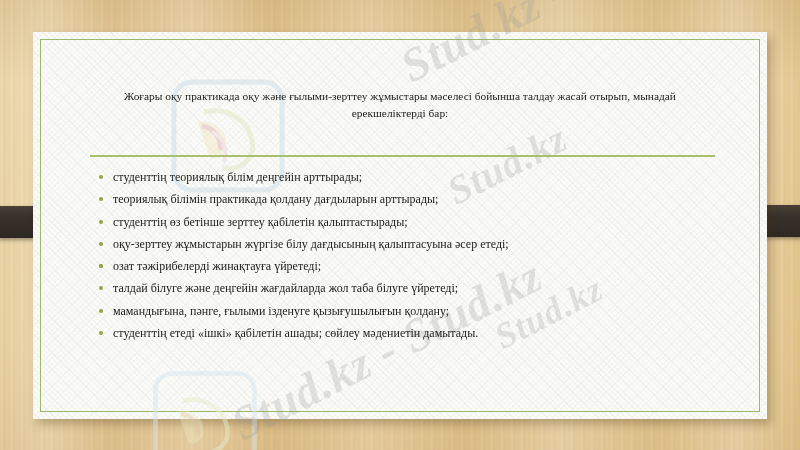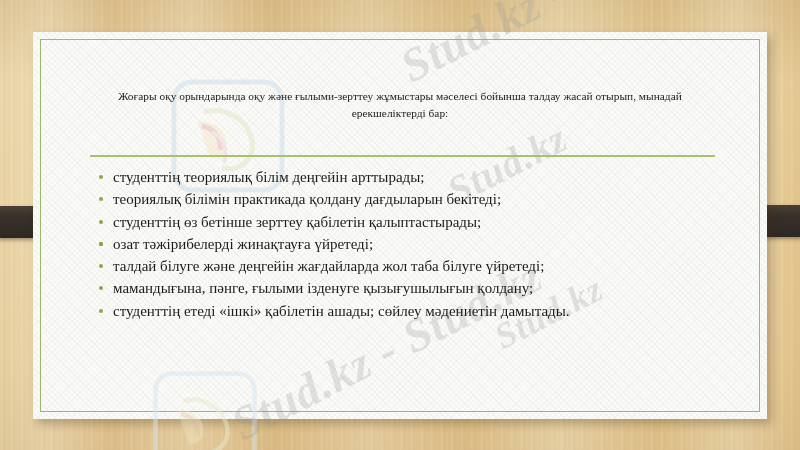--- a/index.html
+++ b/index.html
@@ -97,21 +97,21 @@
     border-top:2px solid #a8c070;
   }
   .bullets{
     position:absolute;left:92px;top:166px;width:640px;
     list-style:none;margin:0;padding:0;
   }
   .bullets li{
     position:relative;
     padding-left:21px;
     font-family:"Liberation Serif", serif;
-    font-size:15px;line-height:22.3px;color:#1b1b19;
+    font-size:12px;line-height:22.3px;color:#1b1b19;
     white-space:nowrap;
   }
   .bullets li .dot{
     position:absolute;left:7px;top:9px;
     width:4px;height:4px;border-radius:50%;
     background:#8fa54a;
   }
 </style>
 </head>
 <body>
@@ -147,27 +147,27 @@
     <path d="M30 46 C44 44 56 52 58 64 C60 76 52 84 42 82 Z" fill="#efe9c4" opacity=".7"></path>
     <path d="M34 50 C46 52 54 62 52 74" fill="none" stroke="#e9cfb3" stroke-width="5"></path>
   </svg>
 
   <div class="wm wm-1">Stud.kz - Stud.kz</div>
   <div class="wm wm-2">Stud.kz</div>
   <div class="wm wm-4">Stud.kz</div>
   <div class="wm wm-3">Stud.kz - Stud.kz</div>
 
   <div class="content">
-    <div class="title">Жоғары оқу  орындарында оқу және ғылыми-зерттеу  жұмыстары мәселесі бойынша талдау жасай отырып, мынадай ерекшеліктерді бар:</div>
+    <div class="title">Жоғары оқу  практикада оқу және ғылыми-зерттеу  жұмыстары мәселесі бойынша талдау жасай отырып, мынадай ерекшеліктерді бар:</div>
     <div class="divider"></div>
     <ul class="bullets">
       <li><span class="dot"></span><span>студенттің теориялық білім деңгейін арттырады;</span></li>
-      <li><span class="dot"></span><span>теориялық білімін  практикада қолдану дағдыларын бекітеді;</span></li>
+      <li><span class="dot"></span><span>теориялық білімін  практикада қолдану дағдыларын арттырады;</span></li>
       <li><span class="dot"></span><span>студенттің өз бетінше зерттеу қабілетін қалыптастырады;</span></li>
-      <li><span class="dot"></span></li>
+      <li><span class="dot"></span><span>оқу-зерттеу жұмыстарын жүргізе білу дағдысының қалыптасуына әсер етеді;</span></li>
       <li><span class="dot"></span></li>
       <li><span class="dot"></span><span>озат тәжірибелерді жинақтауға үйретеді;</span></li>
       <li><span class="dot"></span><span>талдай білуге және  деңгейін жағдайларда  жол таба білуге үйретеді;</span></li>
       <li><span class="dot"></span><span>мамандығына, пәнге, ғылыми  ізденуге қызығушылығын қолдану;</span></li>
       <li><span class="dot"></span><span>студенттің етеді «ішкі» қабілетін ашады; сөйлеу мәдениетін дамытады.</span></li>
     </ul>
   </div>
 
 </div>
 

